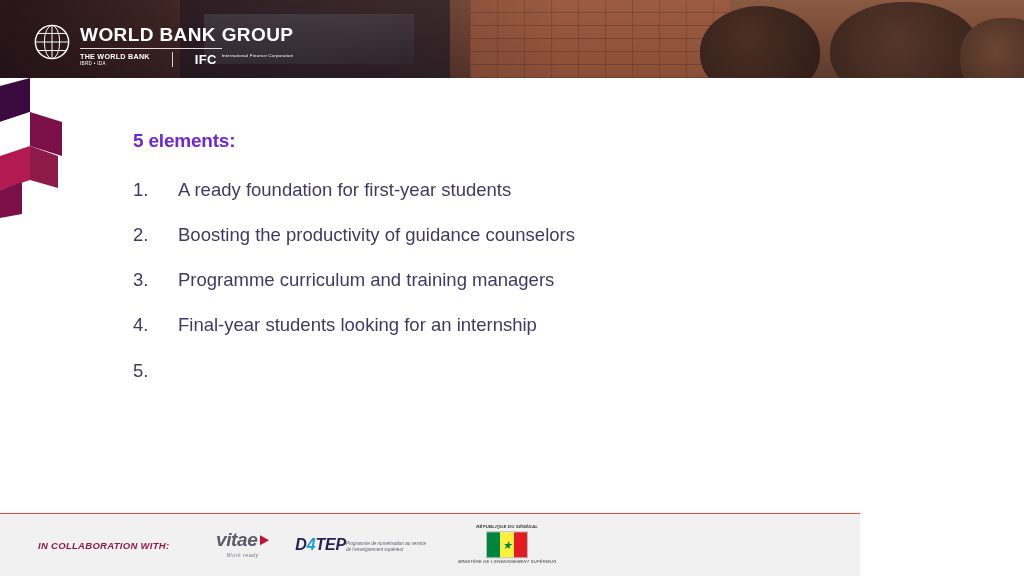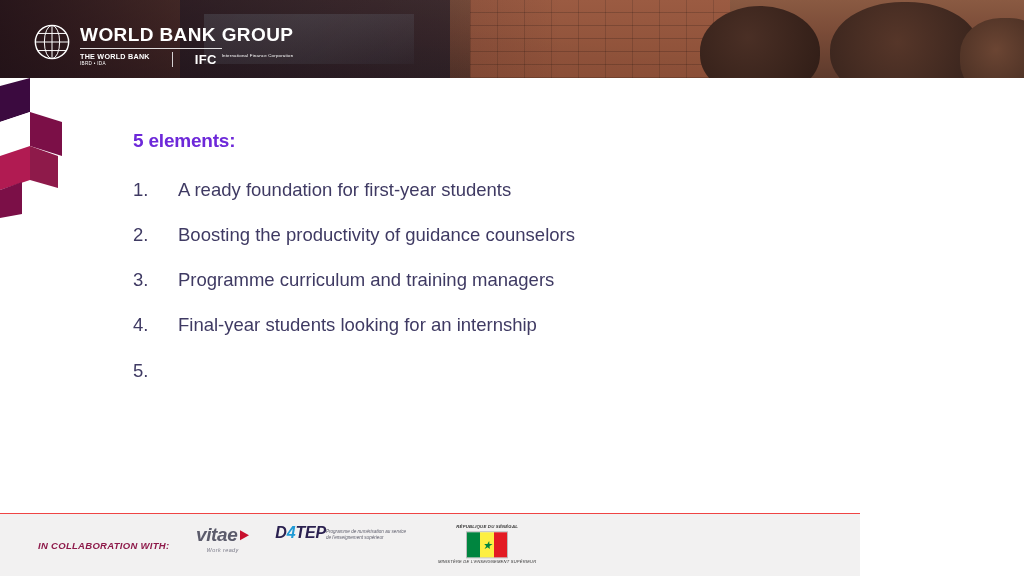--- a/index.html
+++ b/index.html
@@ -241,24 +241,25 @@
     top: 50%;
     transform: translateY(-50%);
     font-size: 9.5px;
     font-weight: bold;
     letter-spacing: 0.3px;
     color: #8e1a4a;
     white-space: nowrap;
   }
   .footer-logos {
     position: absolute;
-    left: 196px;
+    left: 216px;
     top: 50%;
     transform: translateY(-50%);
     display: flex;
+    align-items: center;
     gap: 26px;
   }
   .vitae {
     display: flex;
     flex-direction: column;
     align-items: flex-start;
     line-height: 1;
   }
   .vitae-main {
     display: flex;

